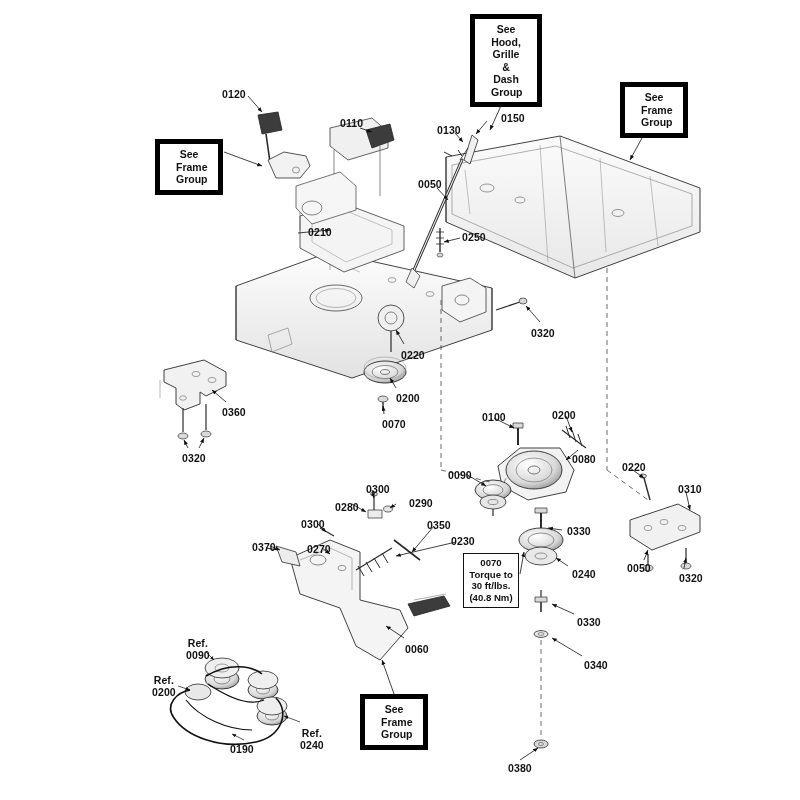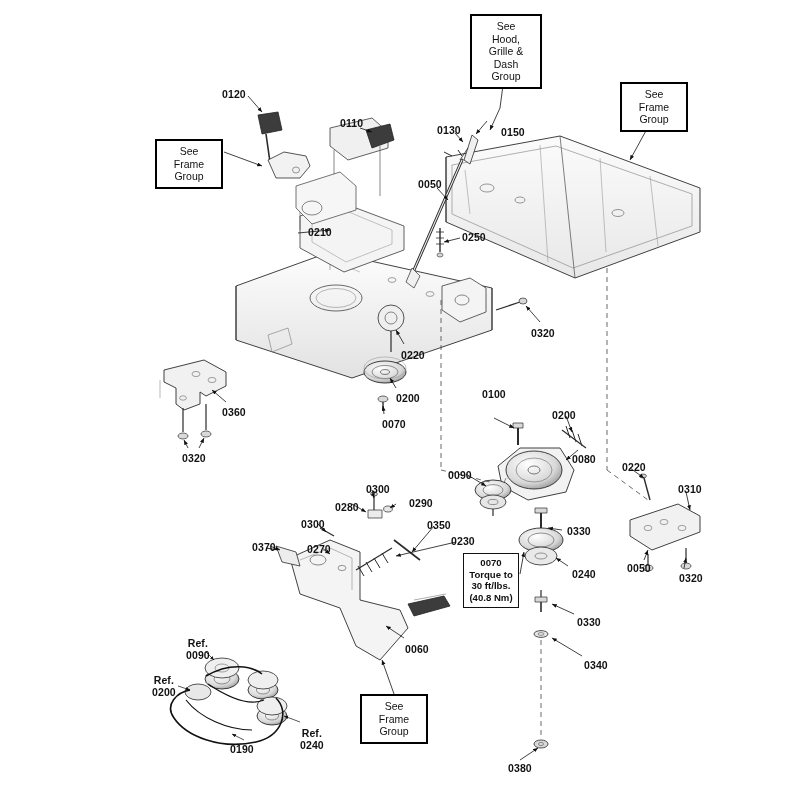--- a/index.html
+++ b/index.html
@@ -25,24 +25,24 @@
   .label {
     position: absolute;
     font-size: 10.5px;
     font-weight: bold;
     color: #111111;
     white-space: nowrap;
     letter-spacing: 0.1px;
   }
   .boxlabel {
     position: absolute;
-    border: 2px solid #000000;
+    border: 5px solid #000000;
     background: #ffffff;
     font-size: 10.5px;
-    font-weight: normal;
+    font-weight: bold;
     color: #111111;
     text-align: center;
     line-height: 12.5px;
     padding: 4px 16px;
     box-sizing: border-box;
     white-space: pre-line;
   }
   .inset {
     position: absolute;
     left: 109px;
@@ -369,31 +369,31 @@
 Group</div>
 
   <div class="torque-box">0070
 Torque to
 30 ft/lbs.
 (40.8 Nm)</div>
 
   <div class="label" style="left:222px; top:88px;">0120</div>
   <div class="label" style="left:340px; top:117px;">0110</div>
   <div class="label" style="left:437px; top:124px;">0130</div>
-  <div class="label" style="left:471px; top:126px;padding-left:30px;">0150</div>
+  <div class="label" style="left:471px; top:112px;padding-left:30px;">0150</div>
   <div class="label" style="left:418px; top:178px;">0050</div>
   <div class="label" style="left:273px; top:226px;padding-left:35px;">0210</div>
   <div class="label" style="left:462px; top:231px;">0250</div>
   <div class="label" style="left:531px; top:327px;">0320</div>
   <div class="label" style="left:401px; top:349px;">0220</div>
   <div class="label" style="left:396px; top:392px;">0200</div>
   <div class="label" style="left:382px; top:418px;">0070</div>
   <div class="label" style="left:222px; top:406px;">0360</div>
   <div class="label" style="left:182px; top:452px;">0320</div>
-  <div class="label" style="left:482px; top:388px;">0100</div>
+  <div class="label" style="left:482px; top:411px;">0100</div>
   <div class="label" style="left:552px; top:409px;">0200</div>
   <div class="label" style="left:572px; top:453px;">0080</div>
   <div class="label" style="left:448px; top:469px;">0090</div>
   <div class="label" style="left:622px; top:461px;">0220</div>
   <div class="label" style="left:678px; top:483px;">0310</div>
   <div class="label" style="left:366px; top:483px;">0300</div>
   <div class="label" style="left:335px; top:501px;">0280</div>
   <div class="label" style="left:393px; top:497px;margin-left:16px;">0290</div>
   <div class="label" style="left:567px; top:525px;">0330</div>
   <div class="label" style="left:301px; top:518px;">0300</div>

